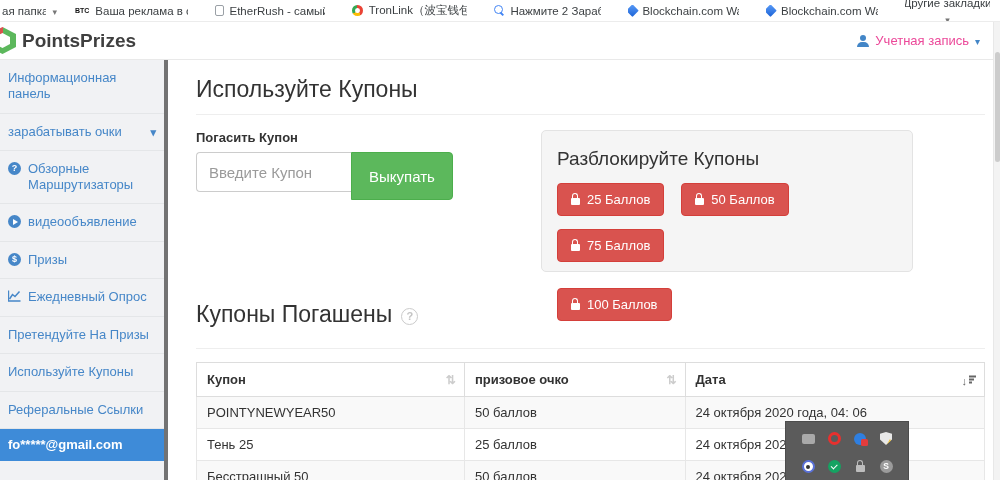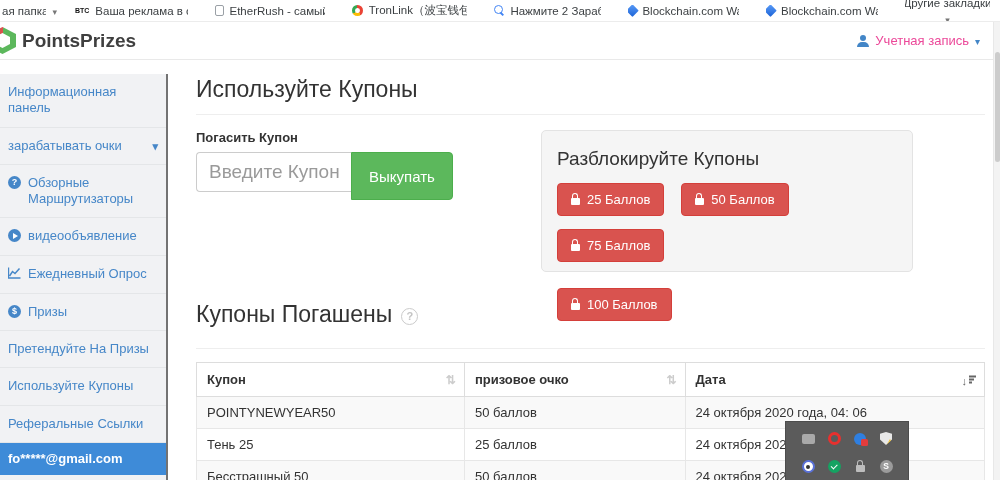--- a/index.html
+++ b/index.html
@@ -40,22 +40,22 @@
   .account { display:flex; align-items:center; gap:6px; color:#ec4899; font-size:13px; margin-right:20px; cursor:pointer; }
   .user-icon { width:12px; height:12px; position:relative; }
   .user-icon::before { content:""; position:absolute; width:6px; height:6px; border-radius:50%; background:#4386c7; left:3px; top:0; }
   .user-icon::after { content:""; position:absolute; width:12px; height:5px; border-radius:6px 6px 0 0; background:#4386c7; left:0; bottom:0; }
   .acct-caret::after { content:"▾"; font-size:10px; color:#4386c7; }
   .points-badge { background:#5cb85c; color:#fff; font-size:14px; font-weight:bold;
                   padding:8px 15px; border-radius:4px; margin-right:10px; cursor:pointer; }
 
   
   .layout { display:flex; height:420px; }
-  .sidebar { width:168px; min-width:168px; background:#f1f2f4; border-right:2px solid #737373;
-             color:#4687c8; font-size:13px; overflow:hidden;margin-top:14px; }
+  .sidebar { width:168px; min-width:168px; background:#f1f2f4; border-right:4px solid #737373;
+             color:#4687c8; font-size:13px; overflow:hidden; }
   .side-item { padding:10px 8px; border-bottom:1px solid #e4e6e8; display:flex; align-items:flex-start; gap:7px; cursor:pointer; line-height:1.25; }
   .side-item .grow { flex:1; }
   .chev { margin-left:auto; align-self:center; }
   .chev::after { content:"▾"; font-size:11px; font-weight:bold; color:#4687c8; }
   .sicon { flex:none; margin-top:1px; }
   .icon-circle { width:13px; height:13px; border-radius:50%; background:#4687c8; color:#fff;
                  text-align:center; line-height:13px; font-size:9px; font-weight:bold; }
   .q-glyph::after { content:"?"; }
   .dollar-glyph::after { content:"$"; }
   .play-circle { position:relative; }
@@ -67,21 +67,21 @@
 
   
   .main { flex:1; padding:10px 15px 0 28px; background:#fff; overflow:hidden; }
   .page-title { font-size:23px; font-weight:normal; color:#333; margin-top:6px;
                 padding-bottom:11px; border-bottom:1px solid #eee; }
   .content-row { display:flex; margin-top:15px; }
   .form-col { width:345px; min-width:345px; }
   .form-label { font-size:13px; font-weight:bold; color:#333; }
   .input-group { display:flex; margin-top:7px; }
   .coupon-input { width:155px; height:40px; border:1px solid #ccc; border-right:none;
-                  border-radius:4px 0 0 4px; padding:0 12px; font-size:19px; color:#000000;
+                  border-radius:4px 0 0 4px; padding:0 12px; font-size:15px; color:#000000;
                   font-family:"Liberation Sans", sans-serif; outline:none; }
   .coupon-input::placeholder { color:#9a9a9a; }
   .redeem-btn { height:48px; background:#5cb85c; border:1px solid #4cae4c; color:#fff;
                 font-size:15px; padding:0 17px; border-radius:0 4px 4px 0; cursor:pointer;
                 font-family:"Liberation Sans", sans-serif; }
   .unlock-panel { width:372px; background:#f5f5f5; border:1px solid #e3e3e3; border-radius:5px;
                   padding:13px 15px; height:142px; }
   .unlock-title { font-size:19px; color:#333; font-weight:normal; margin:4px 0 13px; }
   .lock-btns { display:flex; flex-wrap:wrap; column-gap:17px; row-gap:13px; }
   .lock-btn { background:#d9534f; border:1px solid #d43f3a; color:#fff; font-size:13px;
@@ -209,31 +209,31 @@
       </div>
       <div class="side-item">
         <span class="sicon icon-circle q-glyph"></span>
         <span class="grow">Обзорные Маршрутизаторы</span>
       </div>
       <div class="side-item">
         <span class="sicon icon-circle play-circle"></span>
         <span class="grow">видеообъявление</span>
       </div>
       <div class="side-item">
+        <span class="sicon icon-circle dollar-glyph"></span>
+        <span class="grow">Призы</span>
+      </div>
+      <div class="side-item">
         <span class="sicon">
           <svg width="13" height="12" viewBox="0 0 13 12">
               <path d="M0.5 0.5 V11 H12.5" stroke="#4687c8" stroke-width="1.4" fill="none"></path>
               <path d="M1.5 9 L4.5 4.5 L7 6.5 L11.5 1.5" stroke="#4687c8" stroke-width="1.5" fill="none"></path>
             </svg>
         </span>
         <span class="grow">Ежедневный Опрос</span>
-      </div>
-      <div class="side-item">
-        <span class="sicon icon-circle dollar-glyph"></span>
-        <span class="grow">Призы</span>
       </div>
       <div class="side-item">
         <span class="grow">Претендуйте На Призы</span>
       </div>
       <div class="side-item">
         <span class="grow">Используйте Купоны</span>
       </div>
       <div class="side-item">
         <span class="grow">Реферальные Ссылки</span>
       </div>

